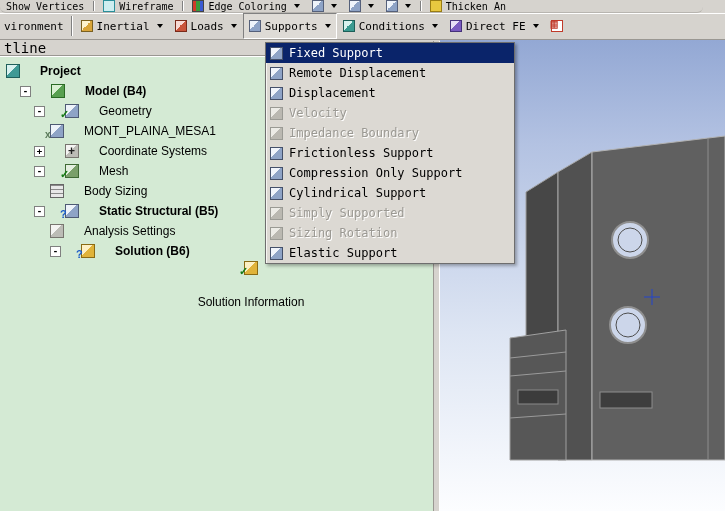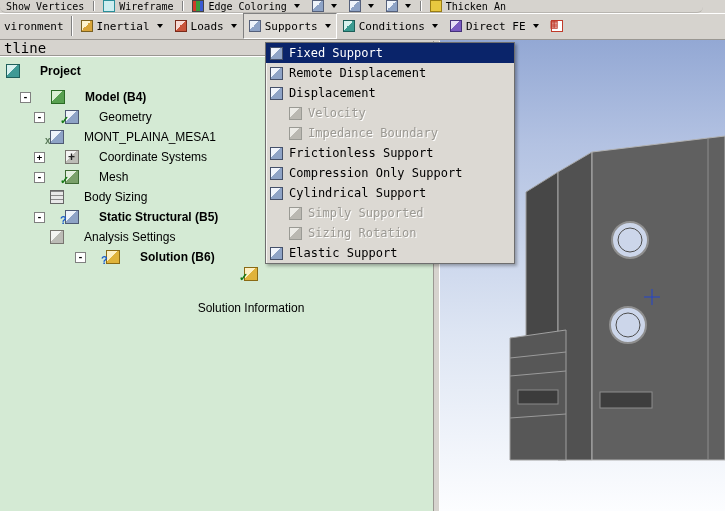--- a/index.html
+++ b/index.html
@@ -49,21 +49,21 @@
   .ov-cross::after { content:"+"; position:absolute; left:2px; top:-1px; color:#222; font-weight:bold; font-size:12px; }
 
   
   .splitter { position:absolute; left:433px; top:41px; width:7px; height:470px; background:#d6d3ce; border-left:1px solid #9a9792; border-right:1px solid #fff; cursor:col-resize; }
   .viewport { position:absolute; left:440px; top:40px; width:285px; height:471px; background:linear-gradient(180deg,#93a8d4 0%,#b3c2e2 22%,#dde5f3 62%,#fcfdff 100%); }
 
   
   .menu { position:absolute; left:265px; top:42px; width:250px; background:#dcd9d3; border:1px solid #6e6e6e; box-shadow:inset 1px 1px 0 #f6f5f2, 2px 2px 3px rgba(0,0,0,0.3); font-family:"DejaVu Sans Mono", monospace; font-size:12px; z-index:10; }
   .mitem { display:flex; align-items:center; gap:6px; height:20px; padding:0 16px 0 4px; color:#000; cursor:default; white-space:nowrap; }
   .mitem.selected { background:#0a246a; color:#fff; }
-  .mitem.disabled { color:#9b9993; text-shadow:1px 1px 0 #fff;margin-left:19px; }
+  .mitem.disabled { color:#9b9993; text-shadow:1px 1px 0 #fff; }
   .micon { width:13px; height:13px; flex:none; border:1px solid #44506a; background:linear-gradient(135deg,#f0f4fb 45%,#8ea3c6 45%); }
   .mitem.disabled .micon { border-color:#9a9a94; background:linear-gradient(135deg,#ecebe6 45%,#bab8b1 45%); }
 </style>
 </head>
 <body>
 
 <div class="screen">
 
   <div class="toolbar row1">
     <button class="tbbtn">
@@ -134,21 +134,21 @@
 
   <div class="outline-header">
     <span>tline</span>
   </div>
 
   <div class="tree">
     <div class="trow" style="padding-left:6px;">
       <span class="ticon i-project"></span>
       <span class="b">Project</span>
     </div>
-    <div class="trow" style="padding-left:20px;margin-top:6px;">
+    <div class="trow" style="padding-left:20px;">
       <span class="exp minus"></span>
       <span class="ticon i-model"></span>
       <span class="b">Model (B4)</span>
     </div>
     <div class="trow" style="padding-left:34px;">
       <span class="exp minus"></span>
       <span class="ticon ov-check"></span>
       <span>Geometry</span>
     </div>
     <div class="trow" style="padding-left:50px;">
@@ -171,21 +171,21 @@
     </div>
     <div class="trow" style="padding-left:34px;">
       <span class="exp minus"></span>
       <span class="ticon ov-q"></span>
       <span class="b">Static Structural (B5)</span>
     </div>
     <div class="trow" style="padding-left:50px;">
       <span class="ticon i-light"></span>
       <span>Analysis Settings</span>
     </div>
-    <div class="trow" style="padding-left:50px;margin-left:25px;">
+    <div class="trow" style="padding-left:50px;">
       <span class="exp minus"></span>
       <span class="ticon i-amber ov-q"></span>
       <span class="b">Solution (B6)</span>
     </div>
     <div class="trow" style="padding-left:69px;flex-direction:column;">
       <span class="ticon i-amber ov-check"></span>
       <span>Solution Information</span>
     </div>
   </div>
 

